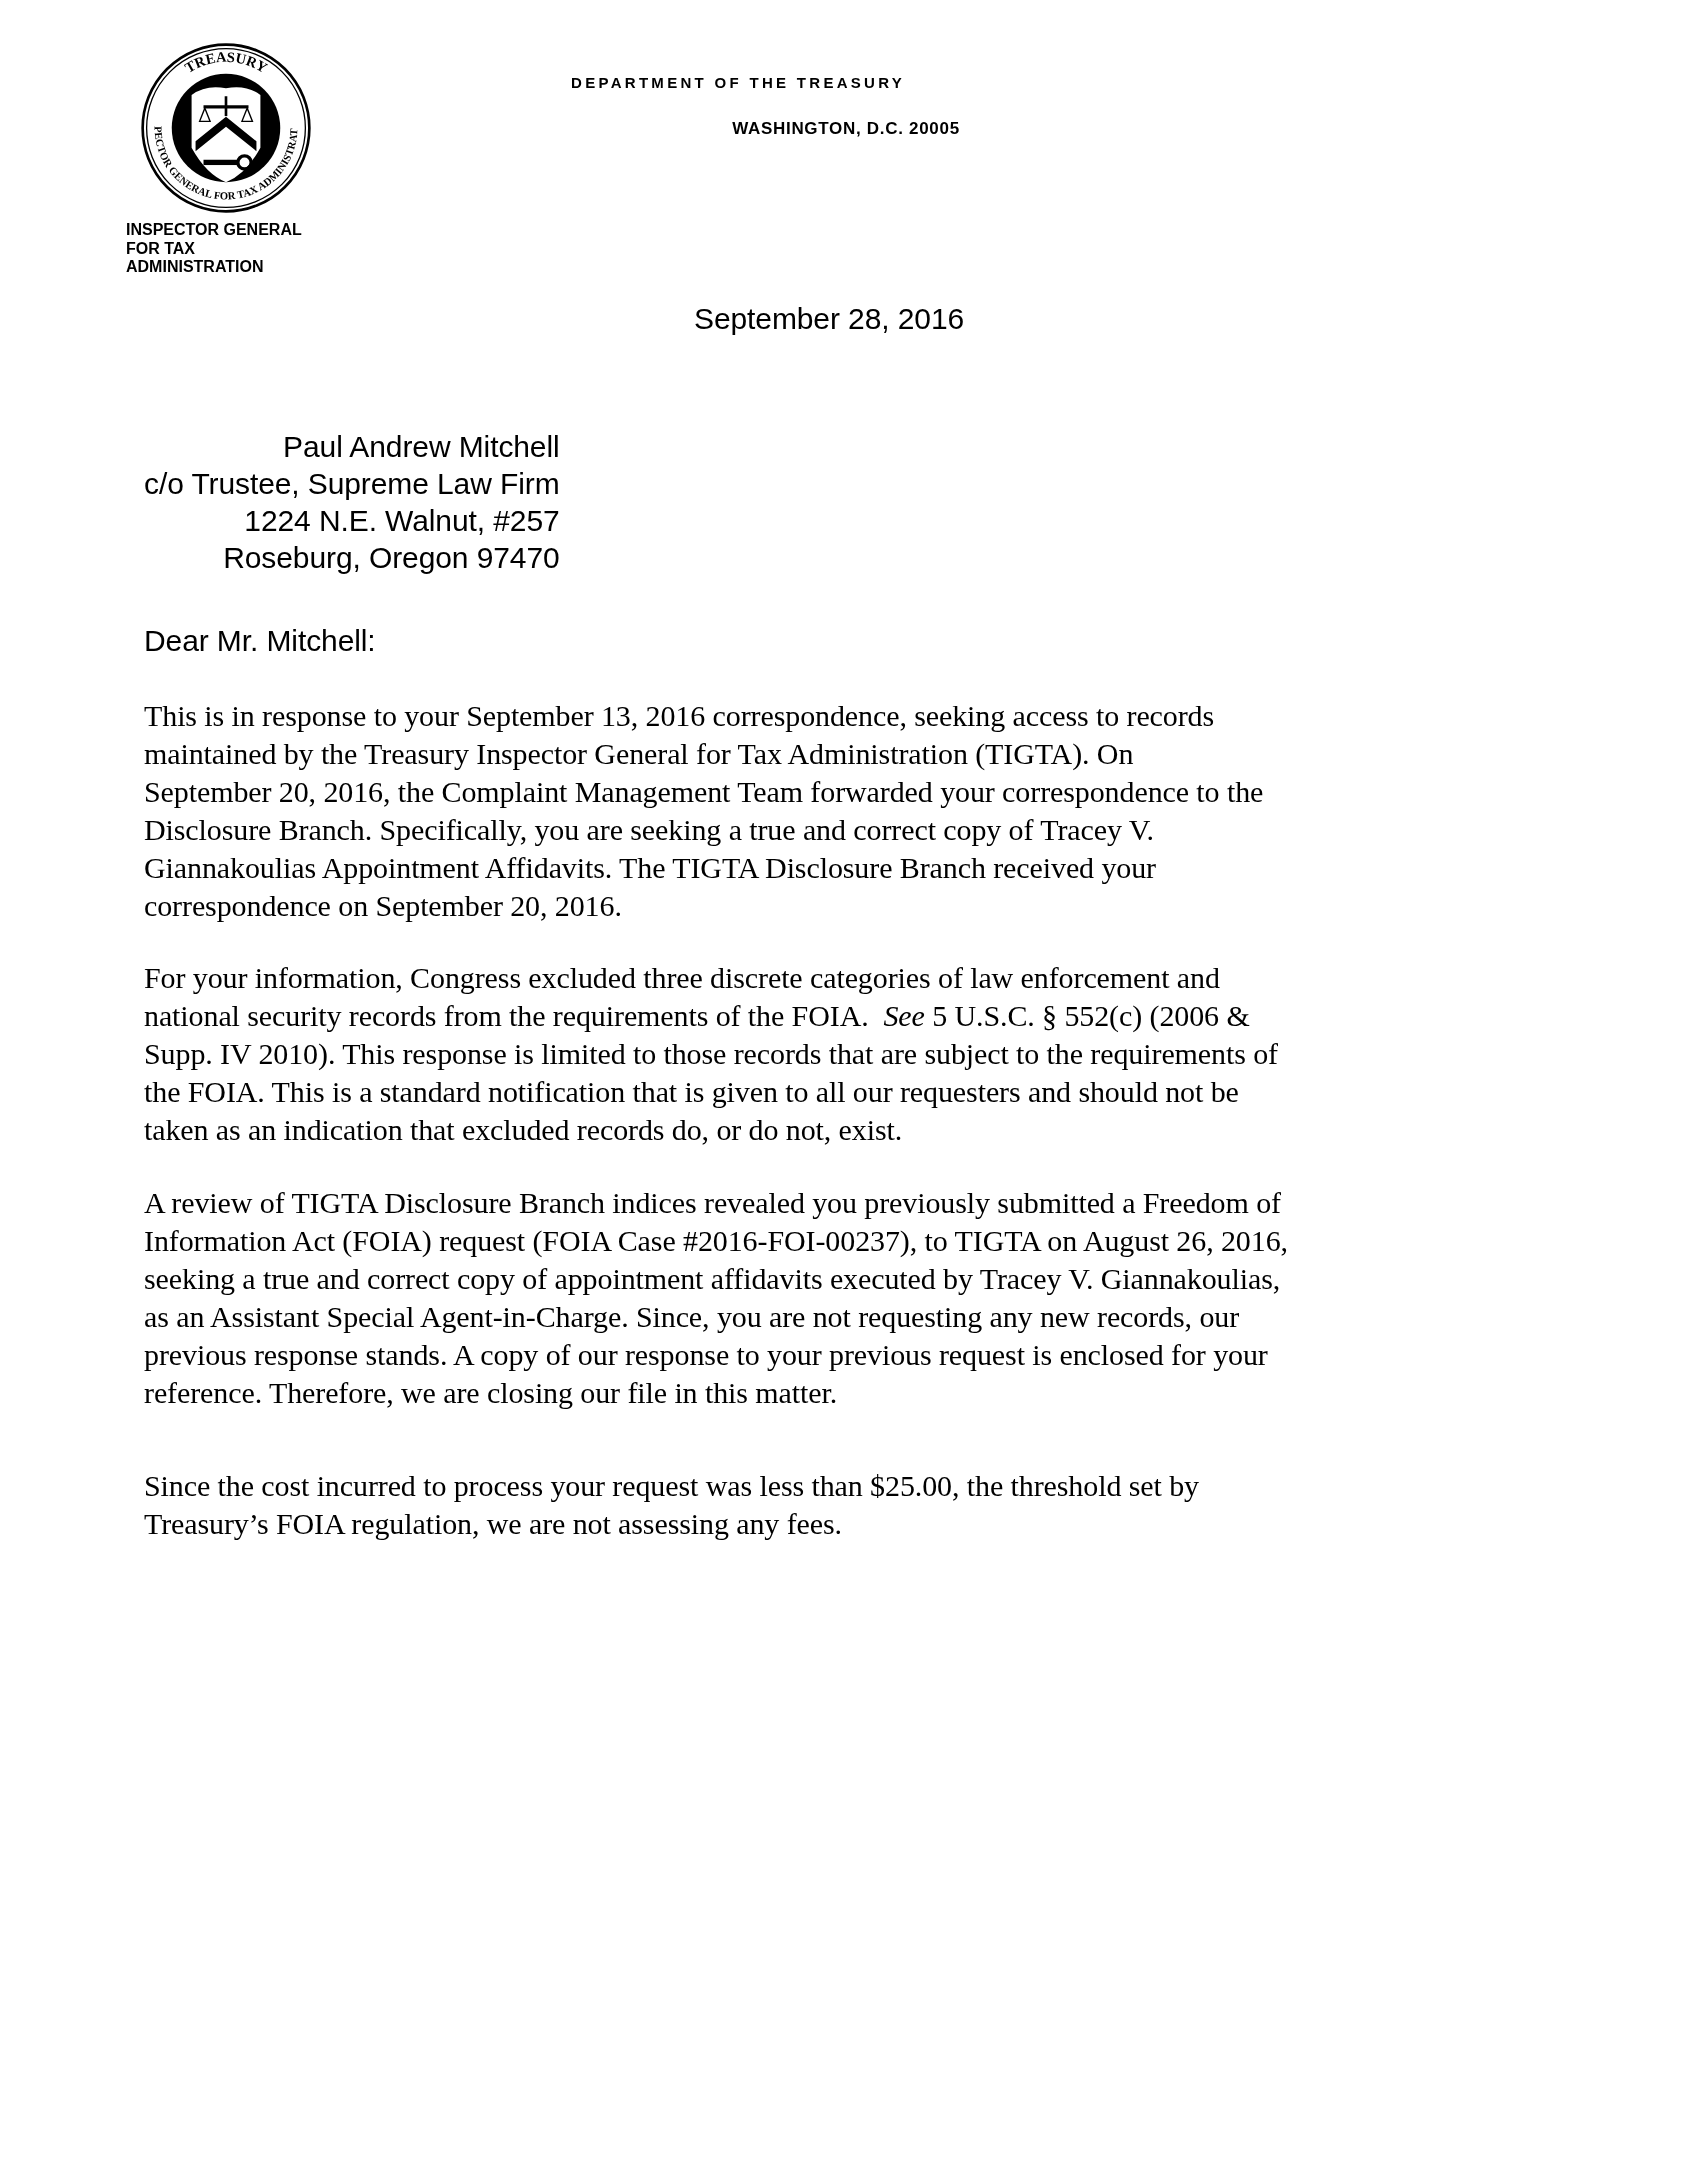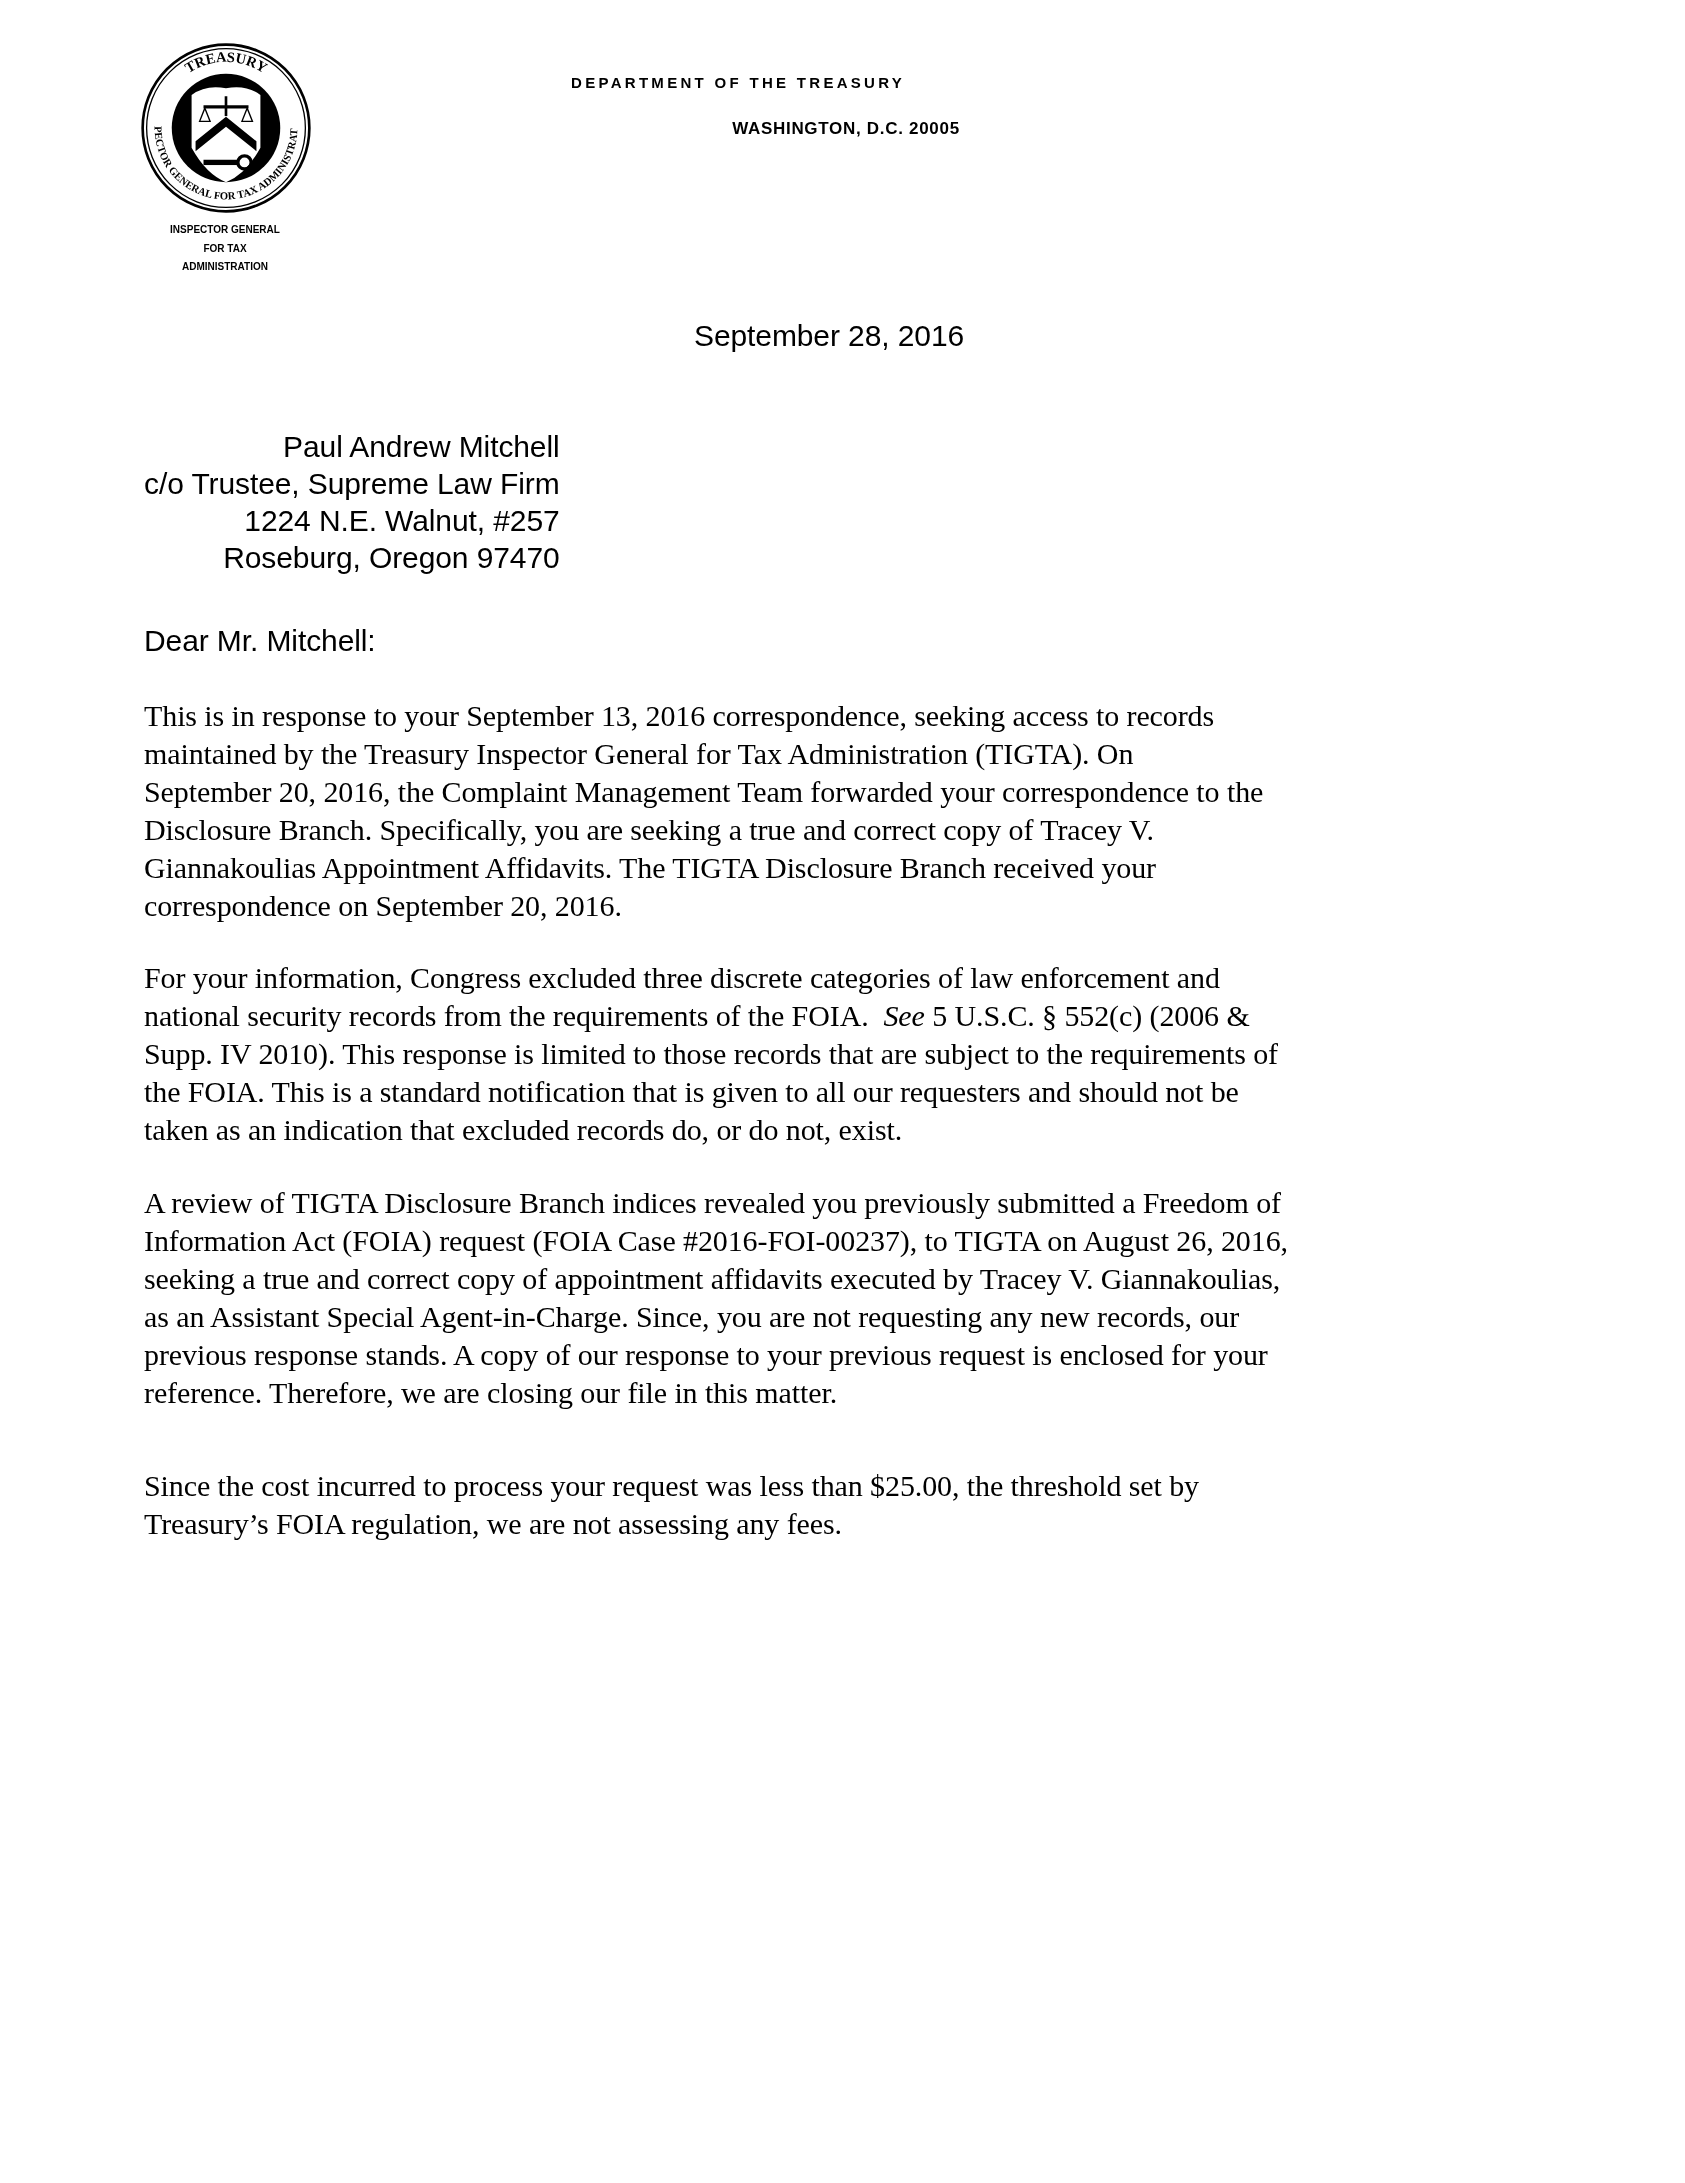--- a/index.html
+++ b/index.html
@@ -1,27 +1,27 @@
 <!DOCTYPE html>
 <html style="font-size:10.6px"><head>
 <meta charset="utf-8">
 <style>
   html, body { margin:0; padding:0; background:#ffffff; }
   body { width:1685px; height:2183px; position:relative; overflow:hidden;
          font-family:"Liberation Sans", sans-serif; color:#000; }
   .abs { position:absolute; }
   #seal { left:140px; top:42px; width:172px; height:172px; }
-  #ig-block { left:126px; top:221px; width:198px; text-align:center;
-              font-weight:bold; font-size:10px; line-height:18.5px; }
+  #ig-block { left:126px; top:221px; width:198px; text-align:left;
+              font-weight:bold; font-size:16px; line-height:18.5px; }
   #dept { left:571px; top:74px; width:502px; text-align:left;
           font-weight:bold; font-size:15px; letter-spacing:3.3px; }
   #city { left:595px; top:119px; width:502px; text-align:center;
           font-weight:bold; font-size:17px; letter-spacing:0.7px; }
   .txt { font-size:30px; line-height:38px; letter-spacing:-0.1px; }
-  #date { left:694px; top:317px; }
+  #date { left:694px; top:300px; }
   #address { left:144px; top:428px;text-align:right; }
   #address div { line-height:37px; }
   #salutation { left:144px; top:622px; }
   .para { left:144px; width:1414px;font-family:Liberation Serif, serif; }
   .para div { white-space:nowrap; }
   #p1 { top:697px; }
   #p2 { top:959px; }
   #p3 { top:1184px; }
   #p4 { top:1447px;margin-top:20px; }
   em { font-style:italic; }

